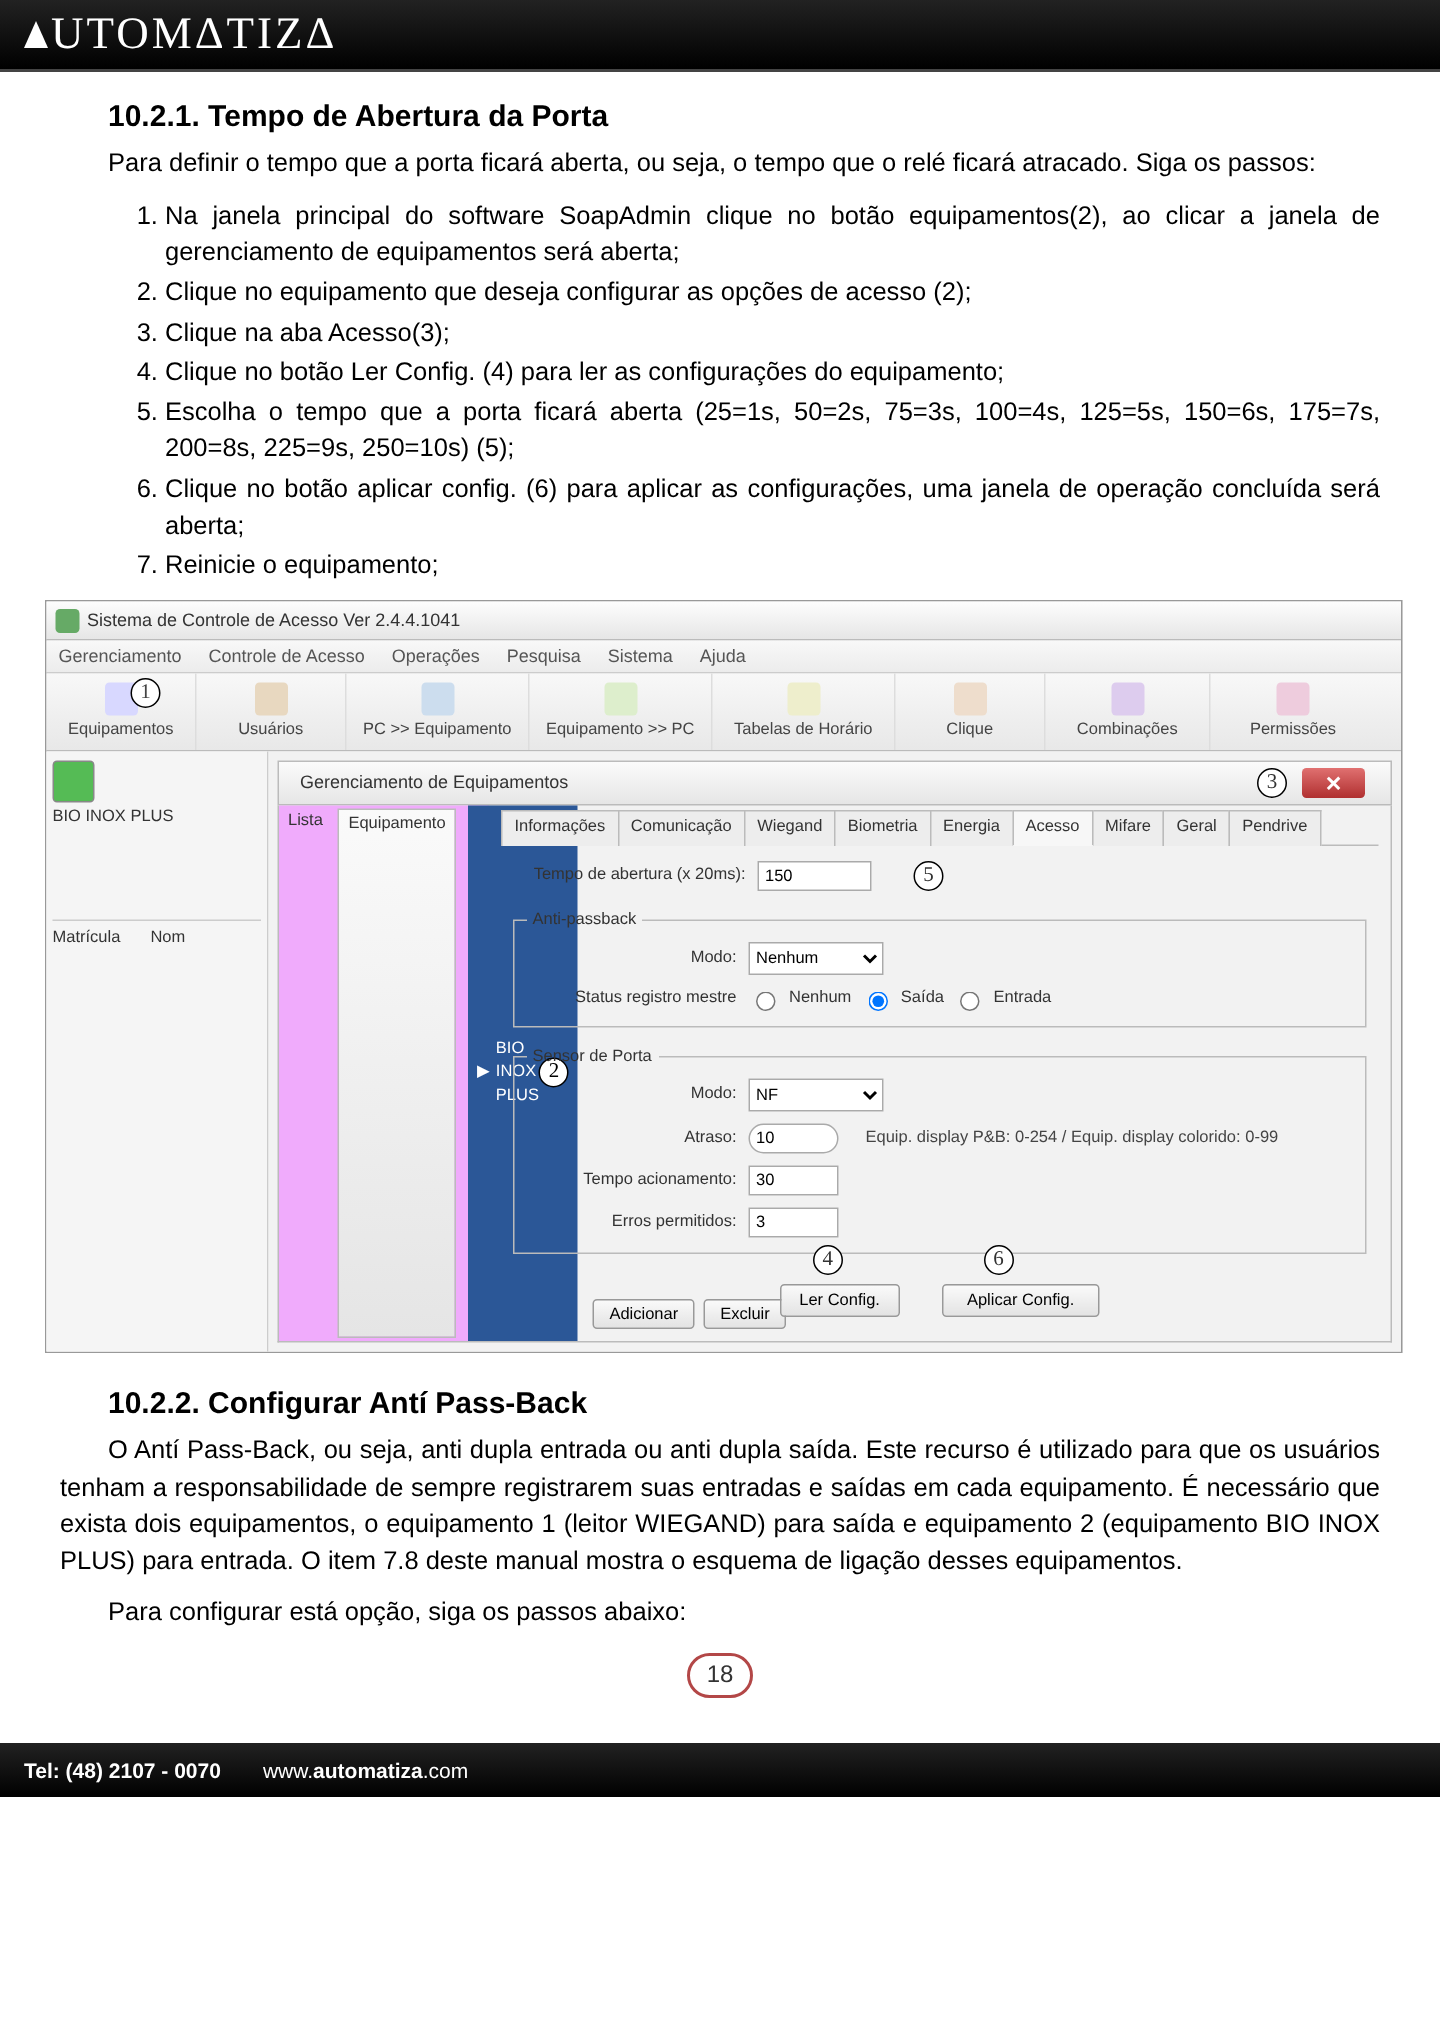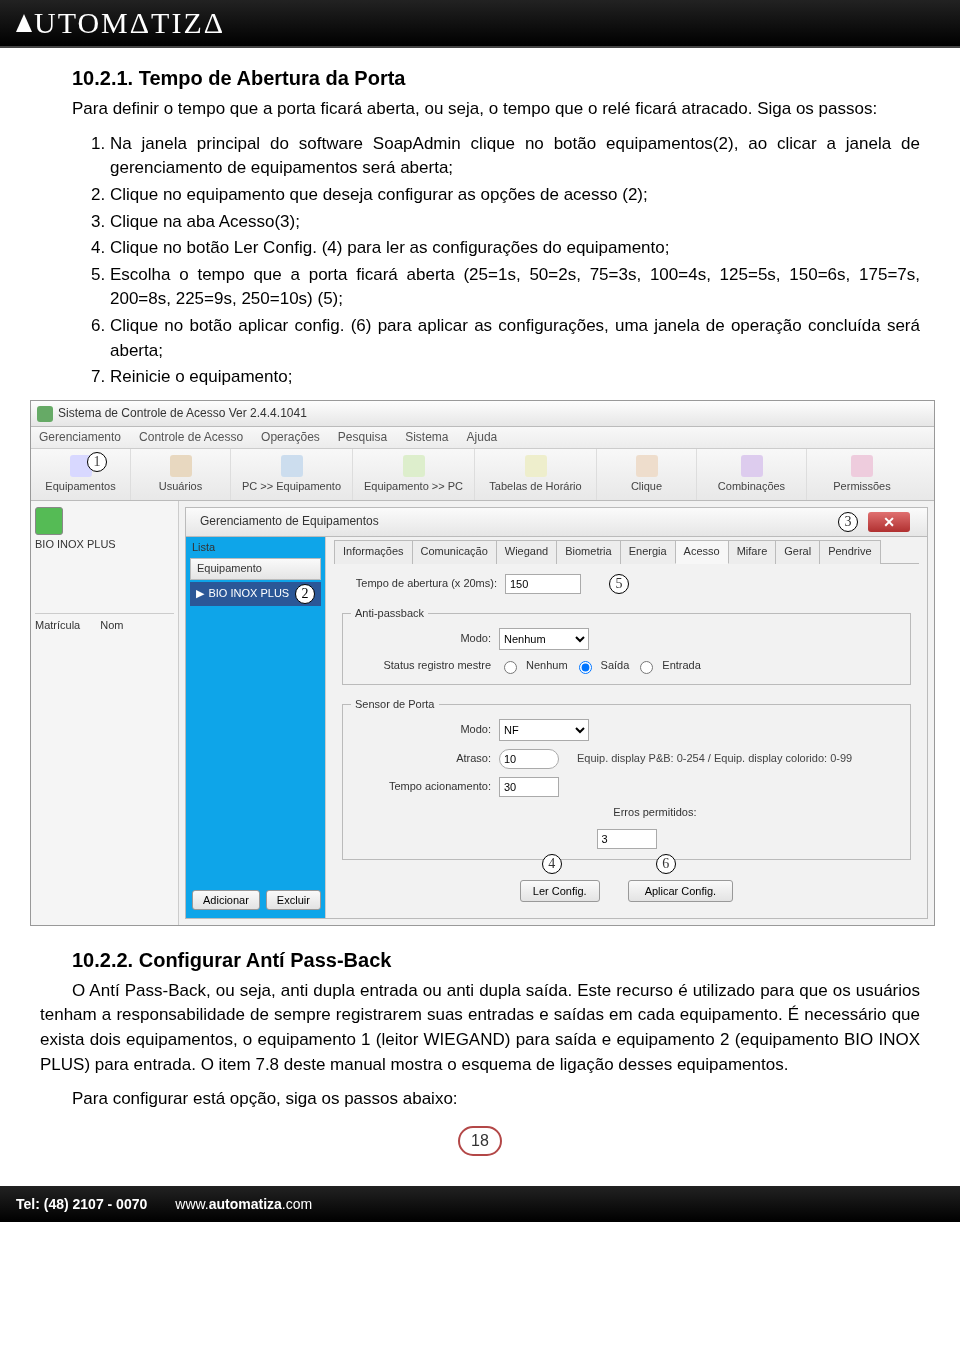--- a/index.html
+++ b/index.html
@@ -178,24 +178,24 @@
     display: flex;
     margin: 0 6px 6px 6px;
     border: 1px solid #bbb;
     border-top: none;
     background: #f2f2f2;
     min-height: 330px;
   }
   .list-col {
     width: 140px;
     border-right: 1px solid #ccc;
-    background: #0ea5e9;
-    position: relative;
-    display: flex;
-    flex-direction: column;
+    background: #f0abfc;
+    position: relative;
+    display: flex;
+    flex-direction: row;
   }
   .list-col .lh {
     font-size: 11px; padding: 3px 6px 0 6px;
   }
   .list-head {
     background: linear-gradient(#fafafa, #e5e5e5);
     border: 1px solid #bbb;
     margin: 2px 4px;
     padding: 2px 6px;
     font-size: 11px;
@@ -483,21 +483,21 @@
                 </div>
                 <div class="frow" style="margin-top:8px;">
                   <span class="lbl" style="width:140px;">Atraso:</span>
                   <input type="text" style="width: 60px; border-radius: 10px;" value="10">
                   <span class="hint">Equip. display P&amp;B: 0-254 / Equip. display colorido: 0-99</span>
                 </div>
                 <div class="frow" style="margin-top:8px;">
                   <span class="lbl" style="width:140px;">Tempo acionamento:</span>
                   <input type="text" style="width: 60px;" value="30">
                 </div>
-                <div class="frow" style="margin-top:8px;flex-direction:column;">
+                <div class="frow" style="margin-top:8px;">
                   <span class="lbl" style="width:140px;">Erros permitidos:</span>
                   <input type="text" style="width: 60px;" value="3">
                 </div>
               </fieldset>
 
               <div class="bottom-btns">
                 <span style="position:relative;">
                   <span class="circ-callout" style="top:-26px; left:22px;">4</span>
                   <button class="btn" style="padding:4px 12px;">Ler Config.</button>
                 </span>

